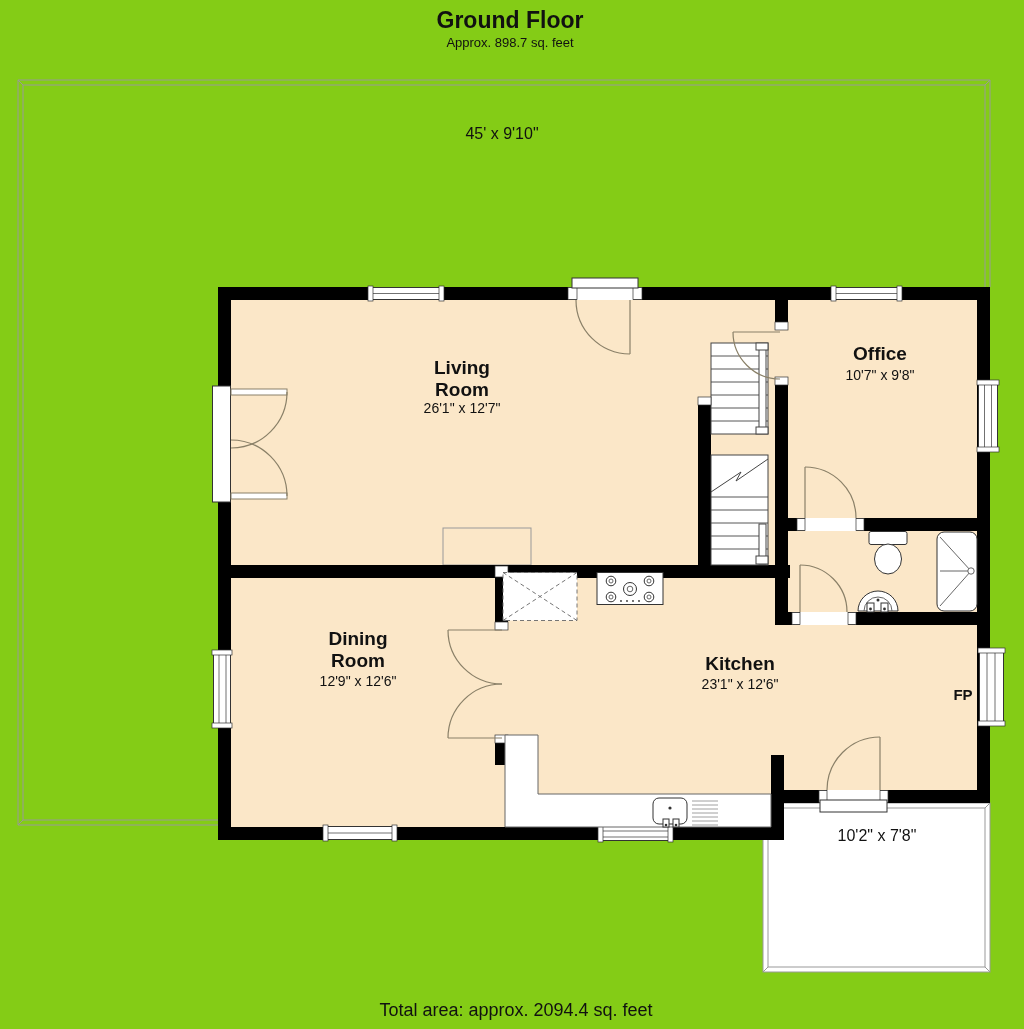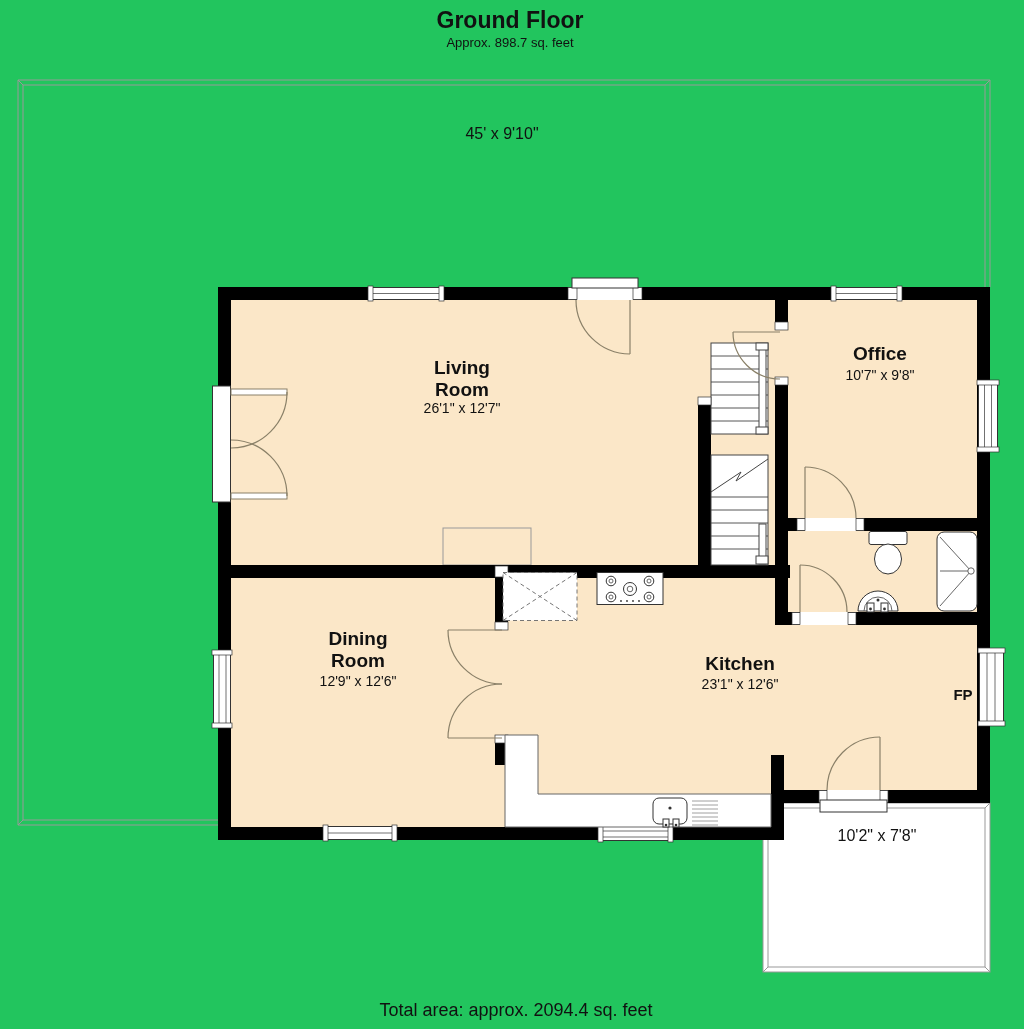--- a/index.html
+++ b/index.html
@@ -1,16 +1,16 @@
 <!DOCTYPE html>
 <html><head>
 <meta charset="utf-8">
 <style>
   html,body{margin:0;padding:0;background:#fff;}
-  .stage{position:relative;width:1024px;height:1029px;background:#22c55e;overflow:hidden;}
+  .stage{position:relative;width:1024px;height:1029px;background:#84cc16;overflow:hidden;}
   svg{display:block;font-family:"Liberation Sans", sans-serif;}
   text{fill:#111;}
   .t-title{font-size:23px;font-weight:bold;}
   .t-sub{font-size:13px;}
   .t-room{font-size:19px;font-weight:bold;}
   .t-dim{font-size:14px;}
   .t-dim-lg{font-size:16px;}
   .t-fp{font-size:15px;font-weight:bold;}
   .t-total{font-size:18px;}
   .wall{fill:#000;stroke:none;}

